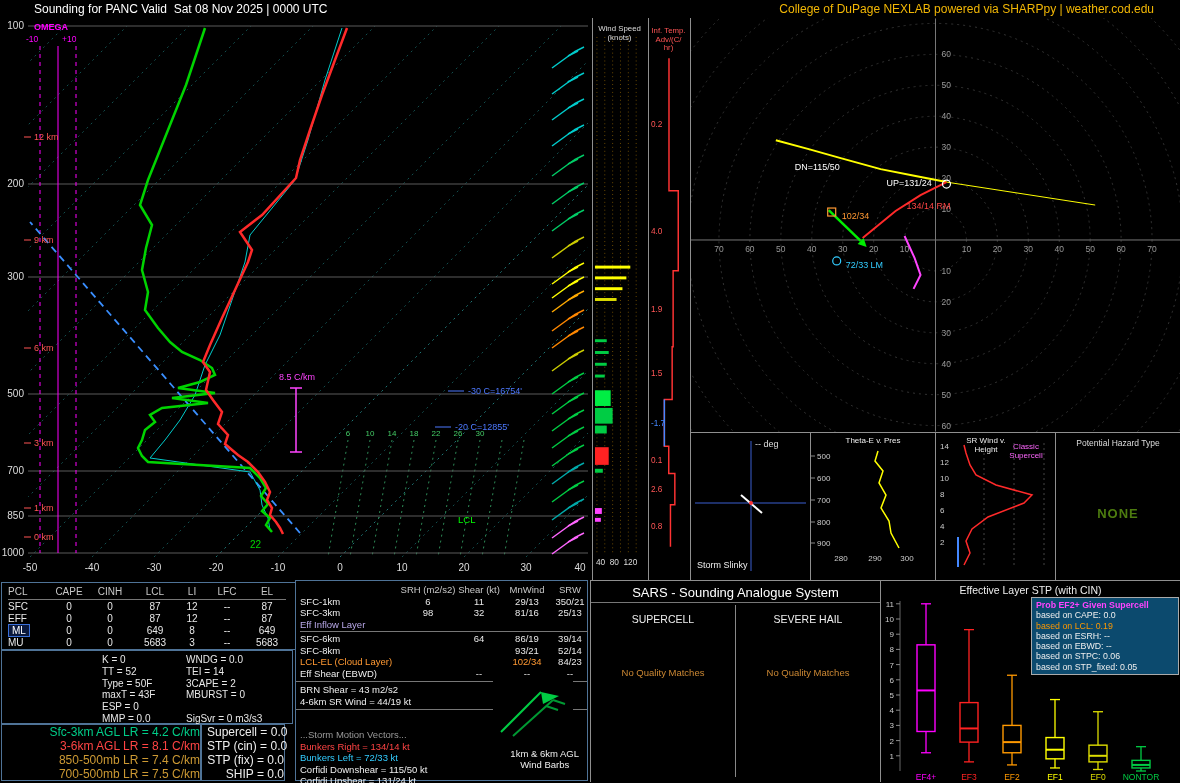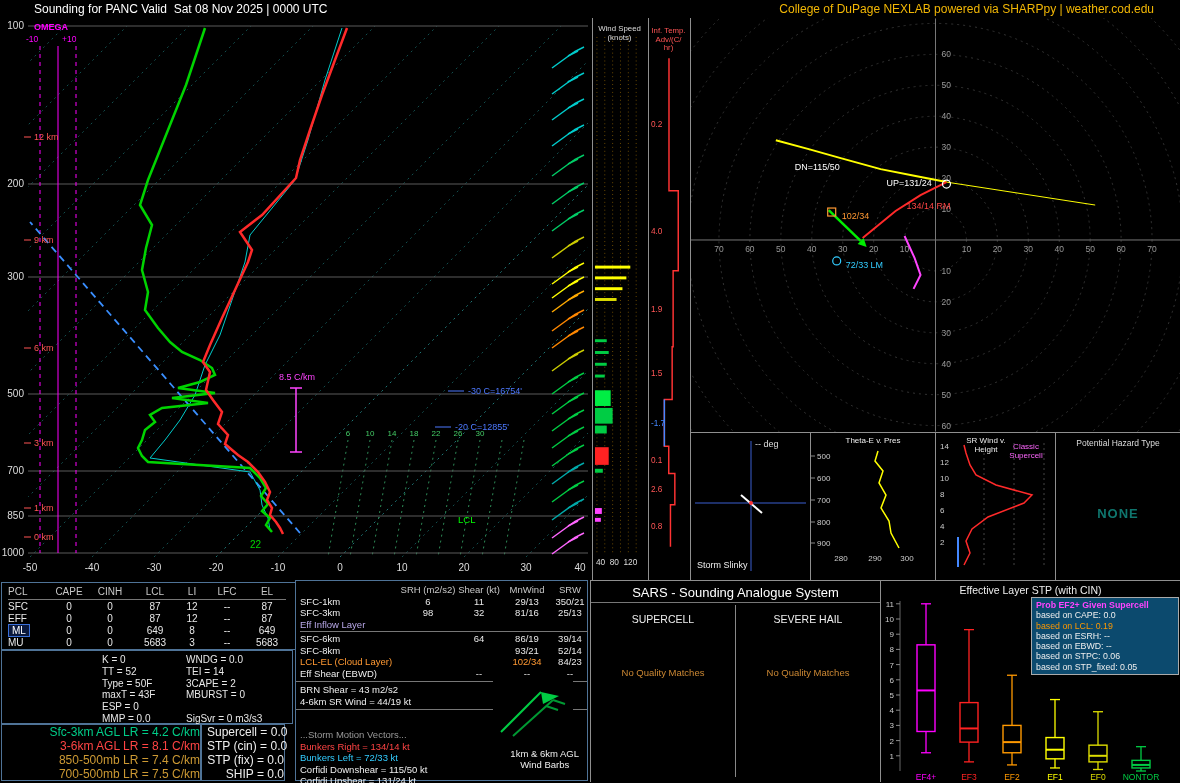--- a/index.html
+++ b/index.html
@@ -374,21 +374,21 @@
         <line x1="78" y1="10" x2="78" y2="134" stroke="#444" stroke-width="1" stroke-dasharray="2,3"></line>
         <line x1="108" y1="10" x2="108" y2="134" stroke="#444" stroke-width="1" stroke-dasharray="2,3"></line>
         <line x1="22" y1="104" x2="22" y2="134" stroke="#4488ff" stroke-width="2"></line>
         <path d="M28 132 L34 120 L30 108 L36 96 L52 84 L88 70 L96 62 L60 52 L40 42 L34 32 L30 20 L28 12" fill="none" stroke="#ff2a2a" stroke-width="1.5"></path>
         <text x="90" y="16" fill="#ff66ff" font-size="8" text-anchor="middle" font-family="Liberation Sans, sans-serif">Classic</text>
         <text x="90" y="25" fill="#ff66ff" font-size="8" text-anchor="middle" font-family="Liberation Sans, sans-serif">Supercell</text>
       </svg>
   </div>
   <div id="hazard" class="abs inset bl bt" style="left:1055px;top:432px;width:125px;height:148px;">
     <div class="hz-title">Potential Hazard Type</div>
-    <div class="hz-value" id="hzvalue" style="color: #0f766e;">NONE</div>
+    <div class="hz-value" id="hzvalue" style="color: #4d7c0f;">NONE</div>
   </div>
 
   <div id="parcelbox" class="abs box" style="left:1px;top:582px;width:336px;height:68px;">
       <div class="pgrid">
         <span class="h">PCL</span>
         <span class="h">CAPE</span>
         <span class="h">CINH</span>
         <span class="h">LCL</span>
         <span class="h">LI</span>
         <span class="h">LFC</span>

